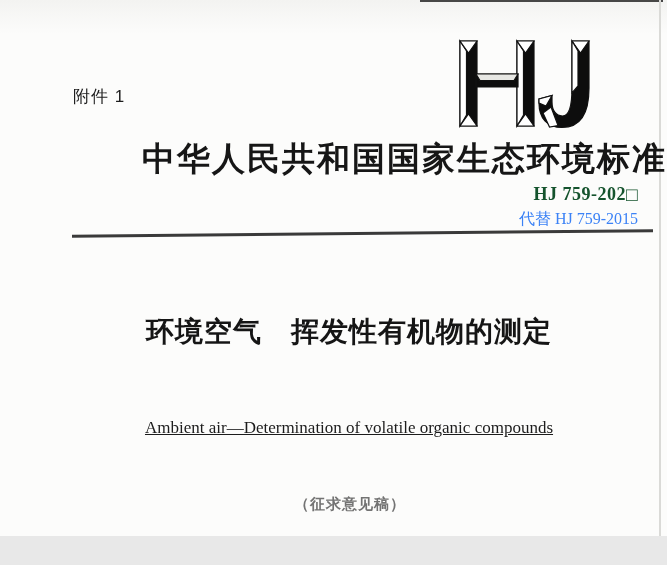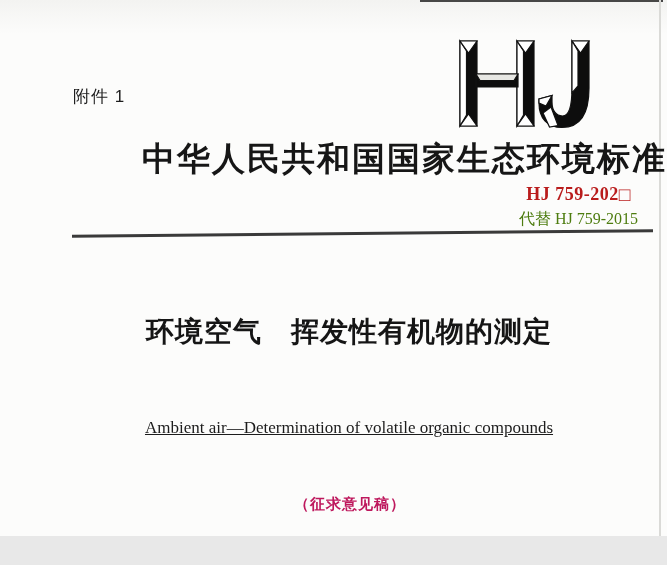--- a/index.html
+++ b/index.html
@@ -42,33 +42,32 @@
     font-weight:700;
     font-size:33px;letter-spacing:2px;
     color:#161616;
     white-space:nowrap;
   }
   .stdblock{
     position:absolute;right:29px;top:183px;
     text-align:right;line-height:1.25;
   }
   .std-no{
-    font-size:18px;font-weight:700;letter-spacing:.5px;color:#b91c1c;
+    font-size:18px;font-weight:700;letter-spacing:.5px;color:#14532d;
     white-space:nowrap;
-    text-align:center;
   }
   .std-no .yearbox{
     display:inline-block;
     font-weight:400;
     transform:translateY(1px);
     font-size:19px;
     line-height:1;
   }
   .std-replaces{
-    font-size:16px;color:#4d7c0f;margin-top:3px;white-space:nowrap;
+    font-size:16px;color:#3b82f6;margin-top:3px;white-space:nowrap;
   }
   .rule{
     position:absolute;left:72px;top:232px;width:581px;height:3px;
     background:#3a3a3a;
     transform:rotate(-0.55deg);
     transform-origin:center;
   }
   .title-cn{
     position:absolute;left:0;right:5px;
     text-align:center;
@@ -87,21 +86,21 @@
     font-size:17px;color:#1c1c1c;
     white-space:nowrap;
   }
   .title-en.l1{top:418px;text-decoration:underline;}
   .title-en.l2{top:456px;}
   .draft{
     position:absolute;left:33px;right:0;top:495px;
     text-align:center;
     font-family:"Liberation Sans", sans-serif;
     font-weight:700;
-    font-size:15px;letter-spacing:1px;color:#be185d;
+    font-size:15px;letter-spacing:1px;color:#737373;
   }
 </style>
 </head>
 <body>
 
 <div class="page">
 
   <div class="scan-topline"></div>
   <div class="scan-edgeline"></div>
 

